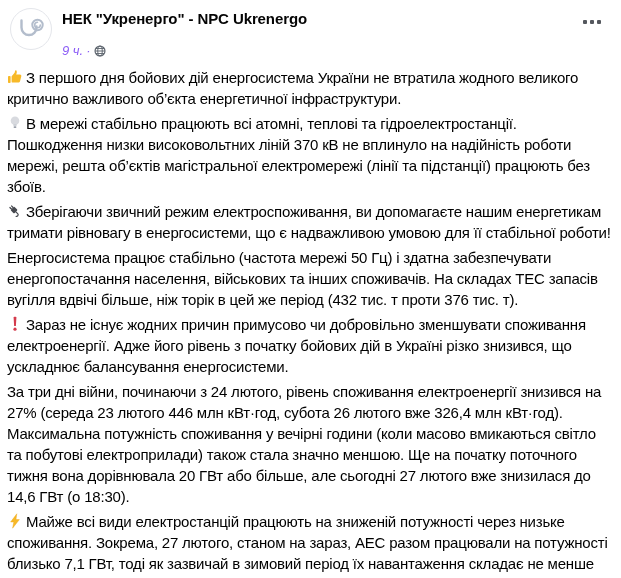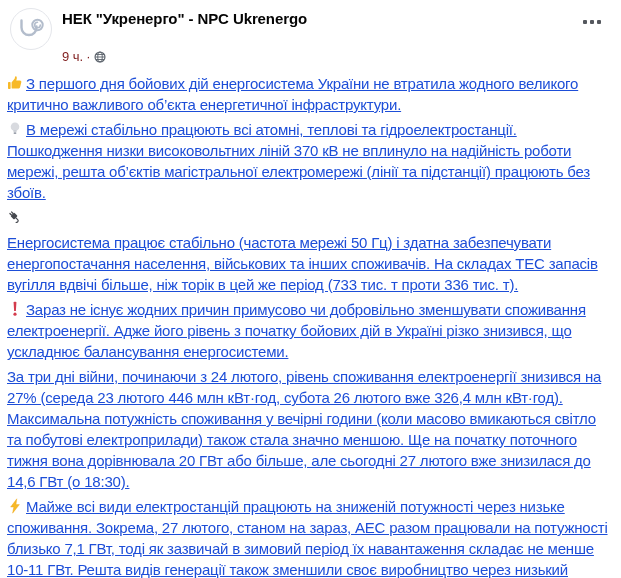--- a/index.html
+++ b/index.html
@@ -15,35 +15,35 @@
     width:42px;height:42px;border-radius:50%;background:#fff;
     border:1px solid #e4e6eb;box-sizing:border-box;flex:0 0 auto;
     display:flex;align-items:center;justify-content:center;cursor:pointer;
   }
   .hmeta{margin-left:10px;padding-top:1px;min-width:0;}
   .author{
     font-size:15px;font-weight:700;color:#050505;line-height:20px;
     letter-spacing:-0.1px;cursor:pointer;
   }
   .metaline{
-    display:flex;align-items:center;gap:4px;margin-top:20px;
-    font-size:13px;color:#7f1d1d;line-height:16px;
+    display:flex;align-items:center;gap:4px;margin-top:14px;
+    font-size:13px;color:#8b5cf6;line-height:16px;font-style:italic;
   }
   .metaline .dot{margin:0 -1px;}
   .globe{display:inline-flex;align-items:center;}
   .more{
     position:absolute;right:16px;top:14px;display:flex;gap:3px;
     padding:6px 4px;border-radius:6px;cursor:pointer;align-items:center;
   }
   .more i{width:4px;height:4px;border-radius:1px;background:#55585e;display:block;}
   
   .content{padding:4px 7px 0 7px;}
   .content p{
     margin:0 0 4px 0;
-    font-size:15px;line-height:21px;letter-spacing:-0.2px;color:#1d4ed8;text-decoration:underline;
+    font-size:15px;line-height:21px;letter-spacing:-0.2px;color:#000000;
   }
   .emo{
     display:inline-block;width:16px;height:16px;vertical-align:-2px;margin-right:3px;
   }
   .emo svg{display:block;width:16px;height:16px;}
 </style>
 </head>
 <body>
 
 <div class="post">
@@ -97,25 +97,25 @@
     </p>
 
     <p>
       <span class="emo"><svg viewBox="0 0 16 16">
         <g transform="rotate(-45 8 8)">
           <rect x="5.4" y="4.2" width="5.2" height="5" rx="1" fill="#46494f"></rect>
           <rect x="6.2" y="1.4" width="1.3" height="3.2" rx="0.5" fill="#46494f"></rect>
           <rect x="8.5" y="1.4" width="1.3" height="3.2" rx="0.5" fill="#46494f"></rect>
           <path d="M8 9.2v2.6c0 1.8-2.4 2-3 .8" stroke="#46494f" stroke-width="1.2" fill="none" stroke-linecap="round"></path>
         </g>
-      </svg></span>
+      </svg></span><span>Зберігаючи звичний режим електроспоживання, ви допомагаєте нашим енергетикам тримати рівновагу в енергосистеми, що є надважливою умовою для її стабільної роботи!</span>
     </p>
 
     <p>
-      <span>Енергосистема працює стабільно (частота мережі 50 Гц) і здатна забезпечувати енергопостачання населення, військових та інших споживачів. На складах ТЕС запасів вугілля вдвічі більше, ніж торік в цей же період (733 тис. т проти 336 тис. т).</span>
+      <span>Енергосистема працює стабільно (частота мережі 50 Гц) і здатна забезпечувати енергопостачання населення, військових та інших споживачів. На складах ТЕС запасів вугілля вдвічі більше, ніж торік в цей же період (432 тис. т проти 376 тис. т).</span>
     </p>
 
     <p>
       <span class="emo"><svg viewBox="0 0 16 16">
         <path d="M6.6 1.6c0-.5.4-.9.9-.9h1c.5 0 .9.4.9.9L8.9 10H7.1z" fill="#d43b4c"></path>
         <circle cx="8" cy="13.2" r="1.6" fill="#d43b4c"></circle>
       </svg></span><span>Зараз не існує жодних причин примусово чи добровільно зменшувати споживання електроенергії. Адже його рівень з початку бойових дій в Україні різко знизився, що ускладнює балансування енергосистеми.</span>
     </p>
 
     <p>

